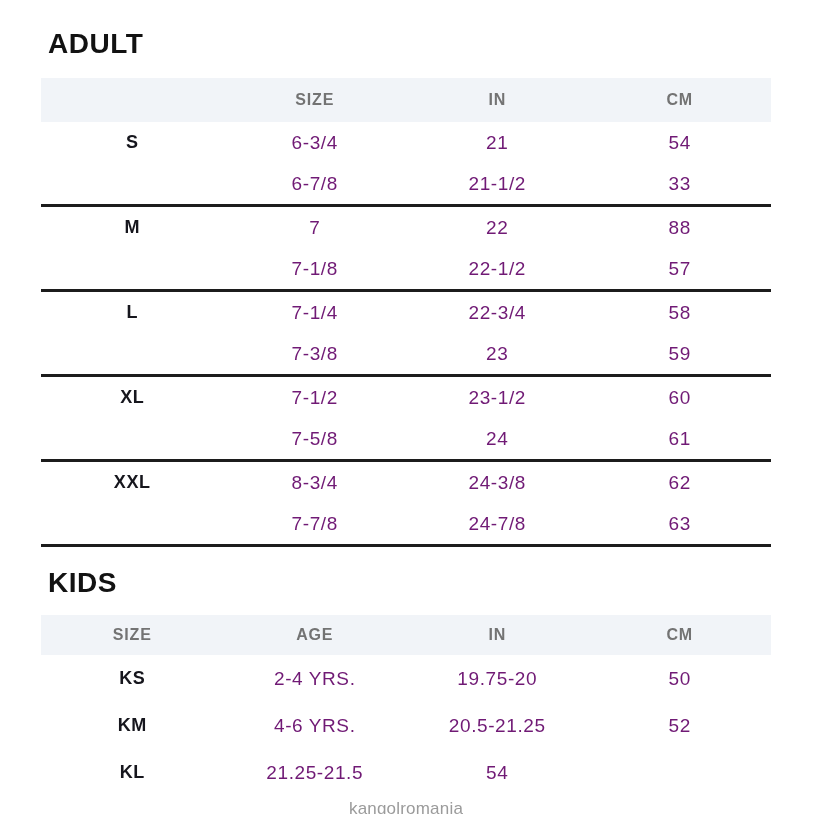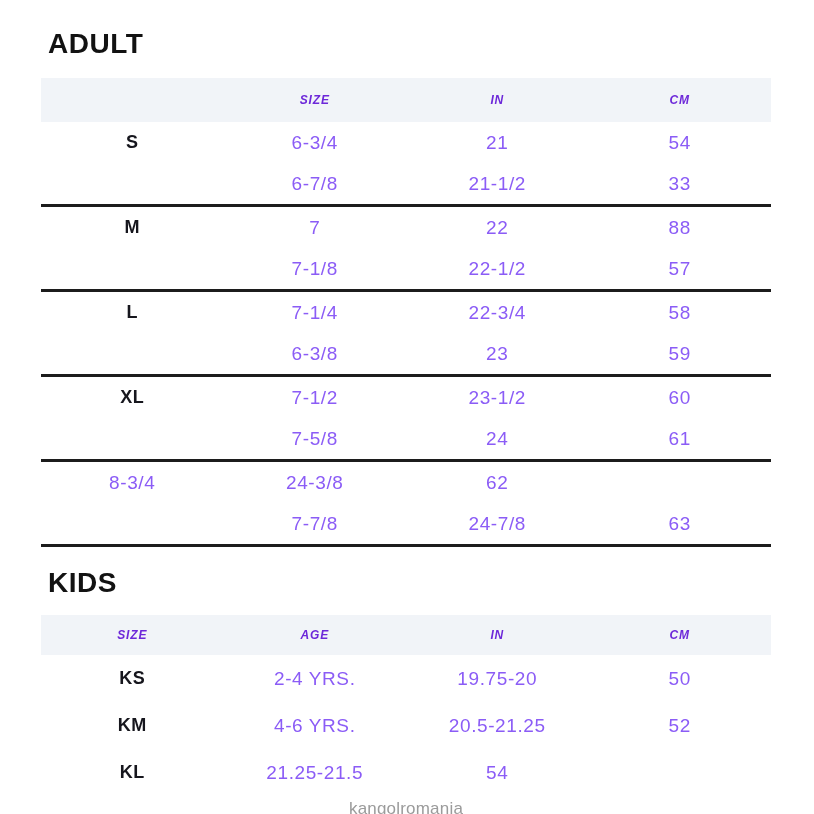--- a/index.html
+++ b/index.html
@@ -39,46 +39,45 @@
   .grid-row > div {
     display: flex;
     align-items: center;
     justify-content: center;
     text-align: center;
   }
 
   .header-band {
     background: #f1f4f8;
     height: 44px;
-    font-size: 12px;
+    font-size: 16px;
     font-weight: 800;
     letter-spacing: 0.8px;
-    color: #6d28d9;
-    font-style: italic;
+    color: #737373;
   }
   .kids .header-band { height: 40px; }
 
   .adult-group {
     border-bottom: 3px solid #1c1c1c;
   }
   .adult-group .grid-row { height: 41px; }
 
   .kids-row { height: 47px; }
 
   .size-label {
     font-size: 18px;
     font-weight: 800;
     letter-spacing: 0.6px;
     color: #16161d;
   }
   .value {
     font-size: 19px;
     font-weight: 400;
     letter-spacing: 0.6px;
-    color: #8b5cf6;
+    color: #701a75;
   }
 
   .footer {
     margin-top: 3px;
     text-align: center;
     font-size: 17px;
     color: #9b9b9b;
     letter-spacing: 0.2px;
   }
 </style>
@@ -129,21 +128,21 @@
 
     <div class="adult-group">
       <div class="grid-row">
         <div class="size-label">L</div>
         <div class="value">7-1/4</div>
         <div class="value">22-3/4</div>
         <div class="value">58</div>
       </div>
       <div class="grid-row">
         <div class="size-label"></div>
-        <div class="value">6-3/8</div>
+        <div class="value">7-3/8</div>
         <div class="value">23</div>
         <div class="value">59</div>
       </div>
     </div>
 
     <div class="adult-group">
       <div class="grid-row">
         <div class="size-label">XL</div>
         <div class="value">7-1/2</div>
         <div class="value">23-1/2</div>
@@ -152,20 +151,21 @@
       <div class="grid-row">
         <div class="size-label"></div>
         <div class="value">7-5/8</div>
         <div class="value">24</div>
         <div class="value">61</div>
       </div>
     </div>
 
     <div class="adult-group">
       <div class="grid-row">
+        <div class="size-label">XXL</div>
         <div class="value">8-3/4</div>
         <div class="value">24-3/8</div>
         <div class="value">62</div>
       </div>
       <div class="grid-row">
         <div class="size-label"></div>
         <div class="value">7-7/8</div>
         <div class="value">24-7/8</div>
         <div class="value">63</div>
       </div>

